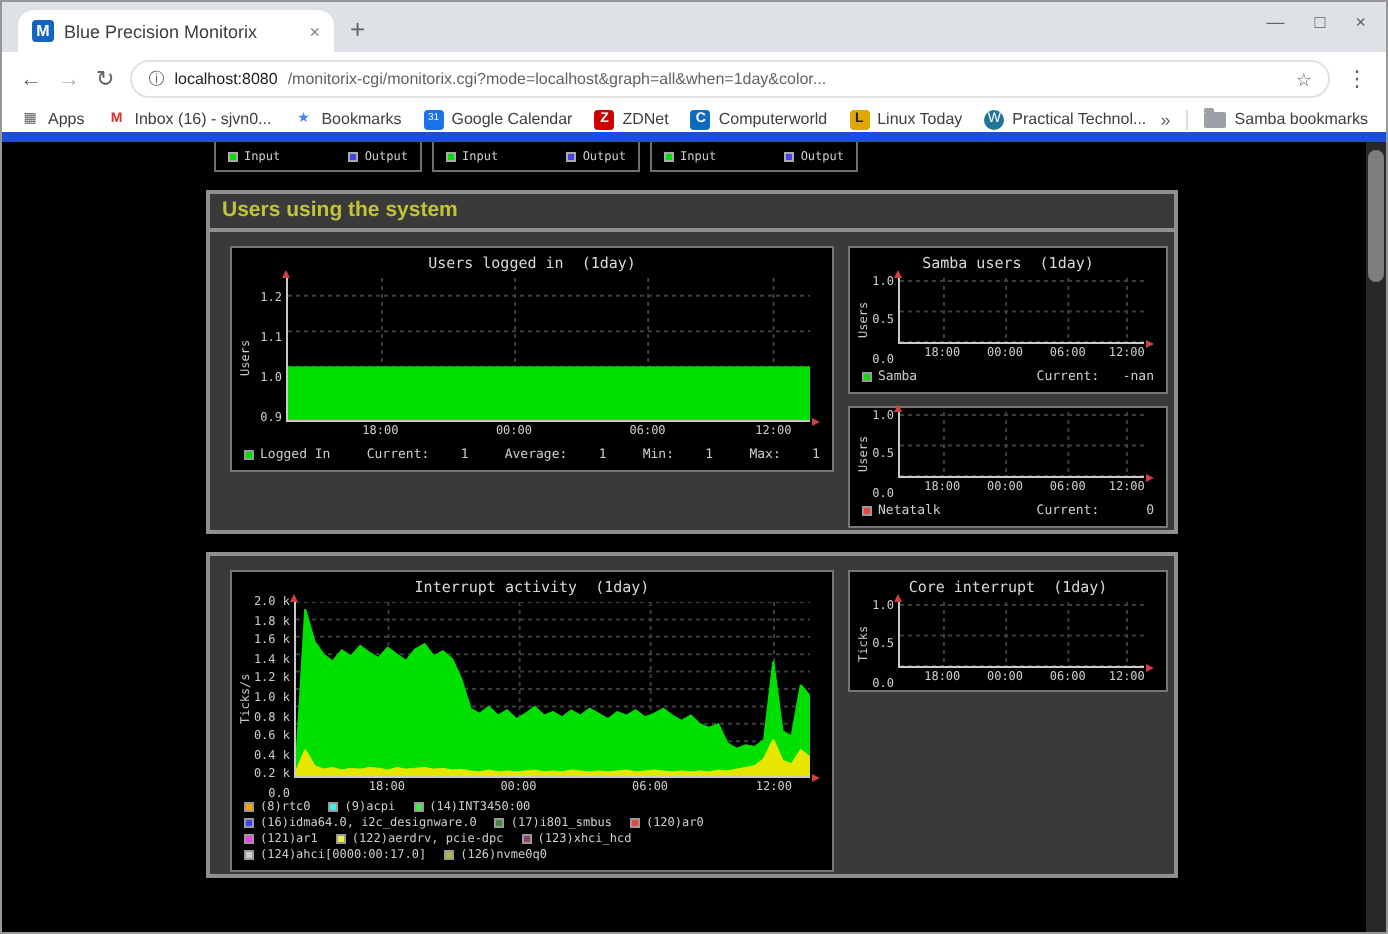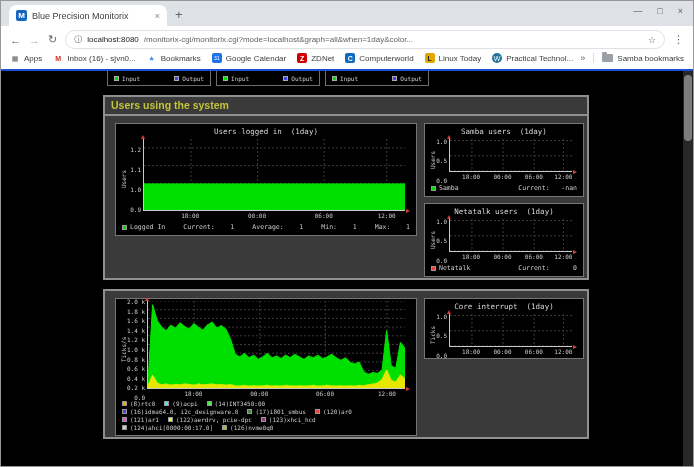--- a/index.html
+++ b/index.html
@@ -16,21 +16,21 @@
   .winctl span{cursor:default}
   
   .toolbar{height:27px;background:#fff;display:flex;align-items:center;gap:8px;padding:0 9px;flex:none}
   .ticon{color:#5f6368;font-size:11px;flex:none}
   .ticon.dim{color:#b0b3b8}
   .addr{flex:1;height:19px;border:1px solid #dfe1e5;border-radius:10px;display:flex;align-items:center;gap:5px;padding:0 8px;font-size:8px;color:#5f6368;background:#fff;min-width:0}
   .addr .host{color:#202124;white-space:nowrap}
   .addr .path{color:#5f6368;white-space:nowrap;overflow:hidden;flex:1;min-width:0}
   .addr .star{margin-left:auto;font-size:9px}
   
-  .bmbar{height:18px;background:#fff;display:flex;align-items:flex-start;padding:0 9px;font-size:8px;color:#3c4043;flex:none;border-bottom:2px solid #1d4ed8}
+  .bmbar{height:18px;background:#fff;display:flex;align-items:center;padding:0 9px;font-size:8px;color:#3c4043;flex:none;border-bottom:5px solid #1d4ed8}
   .bm-items{display:flex;gap:11px;align-items:center;min-width:0;overflow:hidden}
   .bm-item{display:flex;align-items:center;gap:4px;white-space:nowrap}
   .bm-icon{width:10px;height:10px;border-radius:2px;display:flex;align-items:center;justify-content:center;font-size:7px;flex:none;line-height:1}
   .bm-icon.round{border-radius:50%}
   .bm-icon.sm{font-size:5px}
   .bm-right{margin-left:auto;display:flex;align-items:center;gap:8px;flex:none}
   .chev{color:#5f6368;font-size:9px}
   .sep{width:1px;height:10px;background:#dadce0}
   .folder{width:11px;height:8px;background:#9aa0a6;border-radius:1px;position:relative;flex:none}
   .folder:before{content:"";position:absolute;top:-2px;left:0;width:5px;height:2px;background:#9aa0a6;border-radius:1px 1px 0 0}
@@ -280,21 +280,20 @@
                   <div class="l-row spread">
                     <span class="l-item">
                       <span class="l-sq" style="background: rgb(0, 224, 0);"></span>
                       <span>Samba</span>
                     </span>
                     <span class="l-stat">Current:   -nan</span>
                   </div>
                 </div>
             </div>
             <div class="graph g-sm">
-              <div class="g-title">Netatalk users  (1day)</div>
               <div class="g-main">
                 <div class="g-ylab">Users</div>
                 <div class="g-yticks">
                     <span style="top: 4.8%;">1.0</span>
                     <span style="top: 52.4%;">0.5</span>
                     <span style="top: 100%;">0.0</span>
                   </div>
                 <div class="g-plotwrap">
                   <div class="g-plot h-sm">
                     <svg preserveAspectRatio="none" viewBox="0 0 100 100">
@@ -329,20 +328,21 @@
             </div>
           </div>
 
         </div>
       </div>
 
       <div class="section">
         <div class="sec-body">
 
           <div class="graph g-large g-int">
+            <div class="g-title">Interrupt activity  (1day)</div>
             <div class="g-main">
               <div class="g-ylab">Ticks/s</div>
               <div class="g-yticks">
                   <span style="top: 0%;">2.0 k</span>
                   <span style="top: 10%;">1.8 k</span>
                   <span style="top: 20%;">1.6 k</span>
                   <span style="top: 30%;">1.4 k</span>
                   <span style="top: 40%;">1.2 k</span>
                   <span style="top: 50%;">1.0 k</span>
                   <span style="top: 60%;">0.8 k</span>

